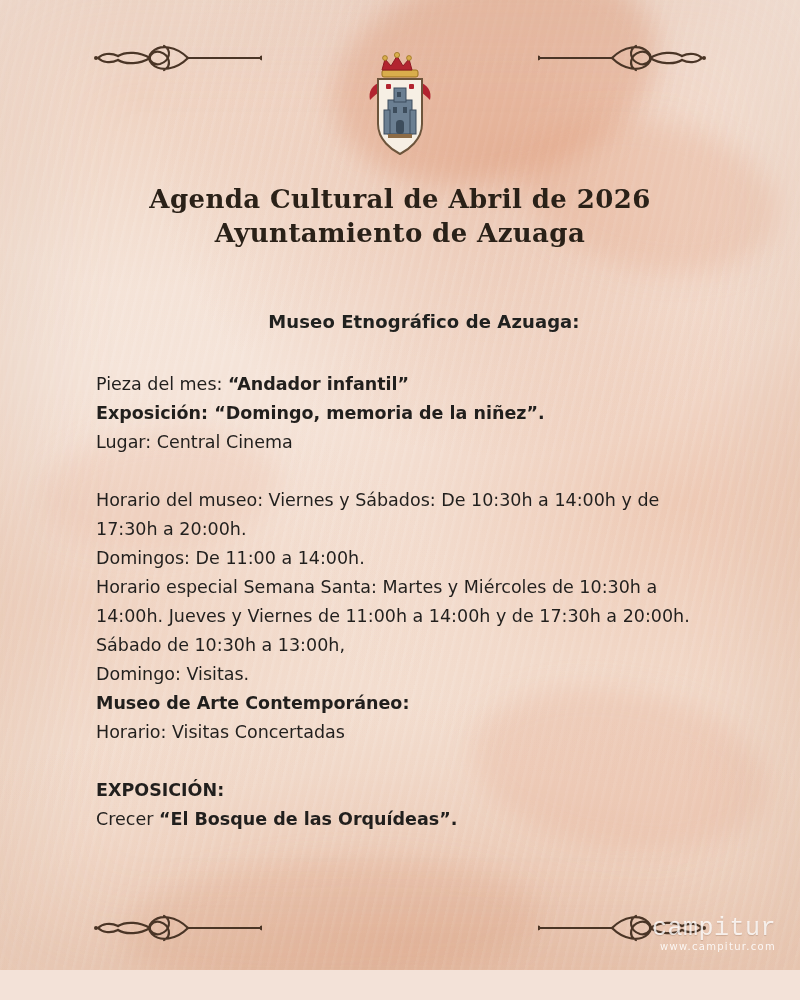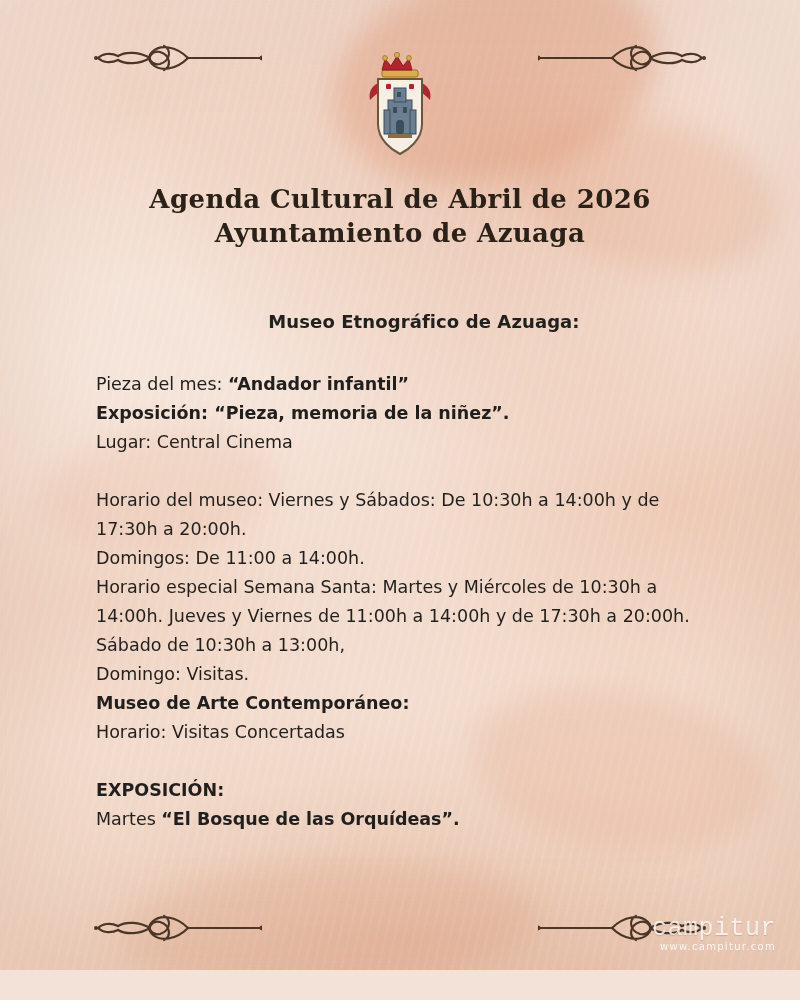--- a/index.html
+++ b/index.html
@@ -257,31 +257,31 @@
 
   <div class="title-block">
     <div class="title-line-1">Agenda Cultural de Abril de 2026</div>
     <div class="title-line-2">Ayuntamiento de Azuaga</div>
   </div>
 
   <div class="section-title">Museo Etnográfico de Azuaga:</div>
 
   <div class="body" id="body-root">
       <p><span>Pieza del mes: </span><b>“Andador infantil”</b></p>
-      <p><b>Exposición: </b><b>“Pieza, memoria de la niñez”.</b></p>
+      <p><b>Exposición: </b><b>“Domingo, memoria de la niñez”.</b></p>
       <p><span>Lugar: </span><span>Central Cinema</span></p>
       <div class="gap"></div>
       <p><span>Horario del museo: </span><span>Viernes y Sábados: De 10:30h a 14:00h y de 17:30h a 20:00h.</span></p>
       <p><span>Domingos: </span><span>De 11:00 a 14:00h.</span></p>
       <p><span>Horario especial Semana Santa: </span><span>Martes y Miércoles de 10:30h a 14:00h. Jueves y Viernes de 11:00h a 14:00h y de 17:30h a 20:00h. Sábado de 10:30h a 13:00h,</span></p>
       <p><span>Domingo: </span><span>Visitas.</span></p>
       <p><b>Museo de Arte Contemporáneo:</b></p>
       <p><span>Horario: </span><span>Visitas Concertadas</span></p>
       <div class="gap"></div>
       <p><b>EXPOSICIÓN:</b></p>
-      <p><span>Martes </span><b>“El Bosque de las Orquídeas”.</b></p>
+      <p><span>Crecer </span><b>“El Bosque de las Orquídeas”.</b></p>
     </div>
 
   <div class="watermark">
     <div class="wm-main">campitur</div>
     <div class="wm-sub">www.campitur.com</div>
   </div>
 </div>
 
 </body></html>

